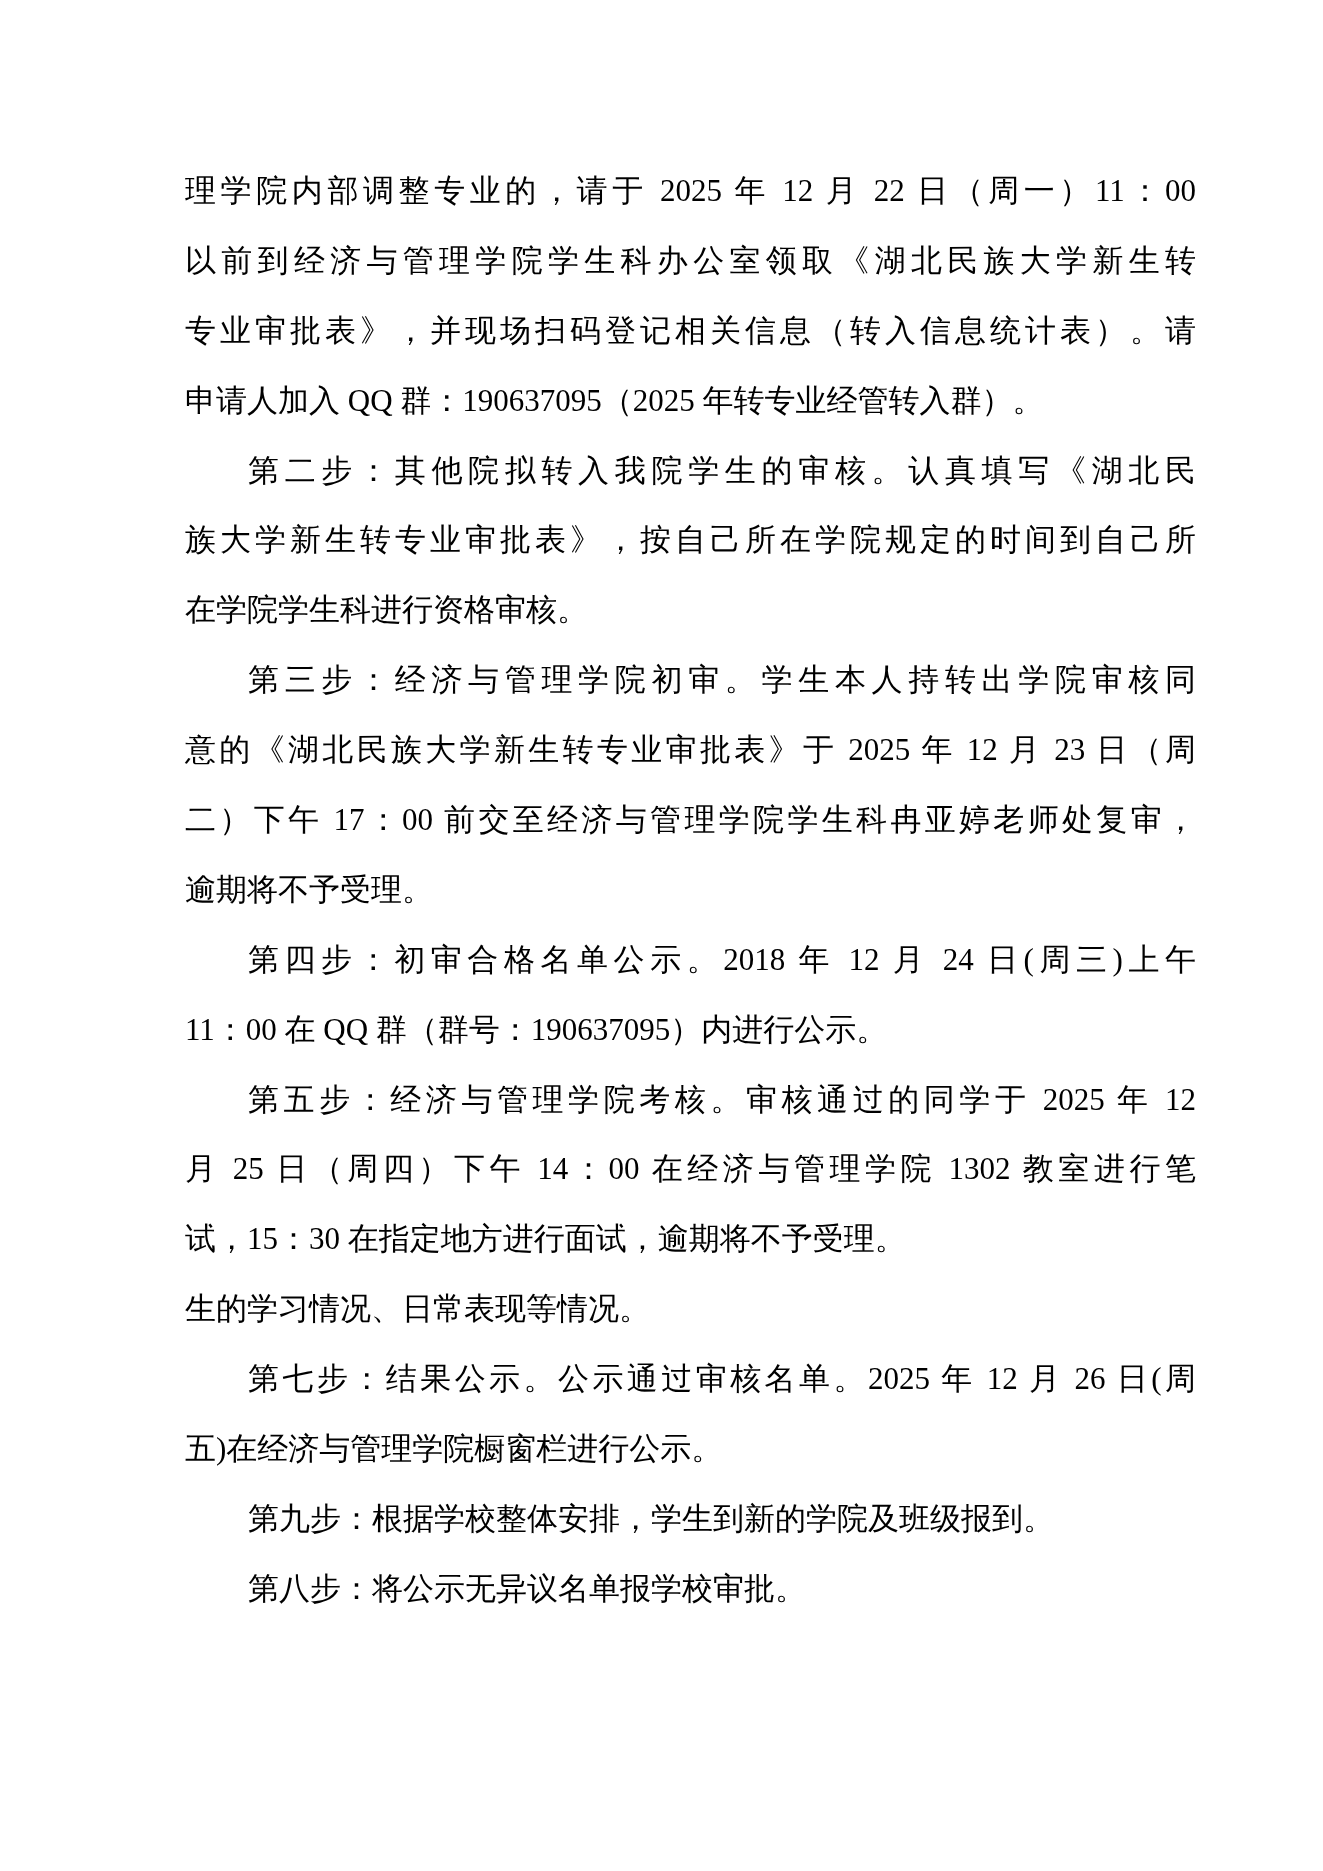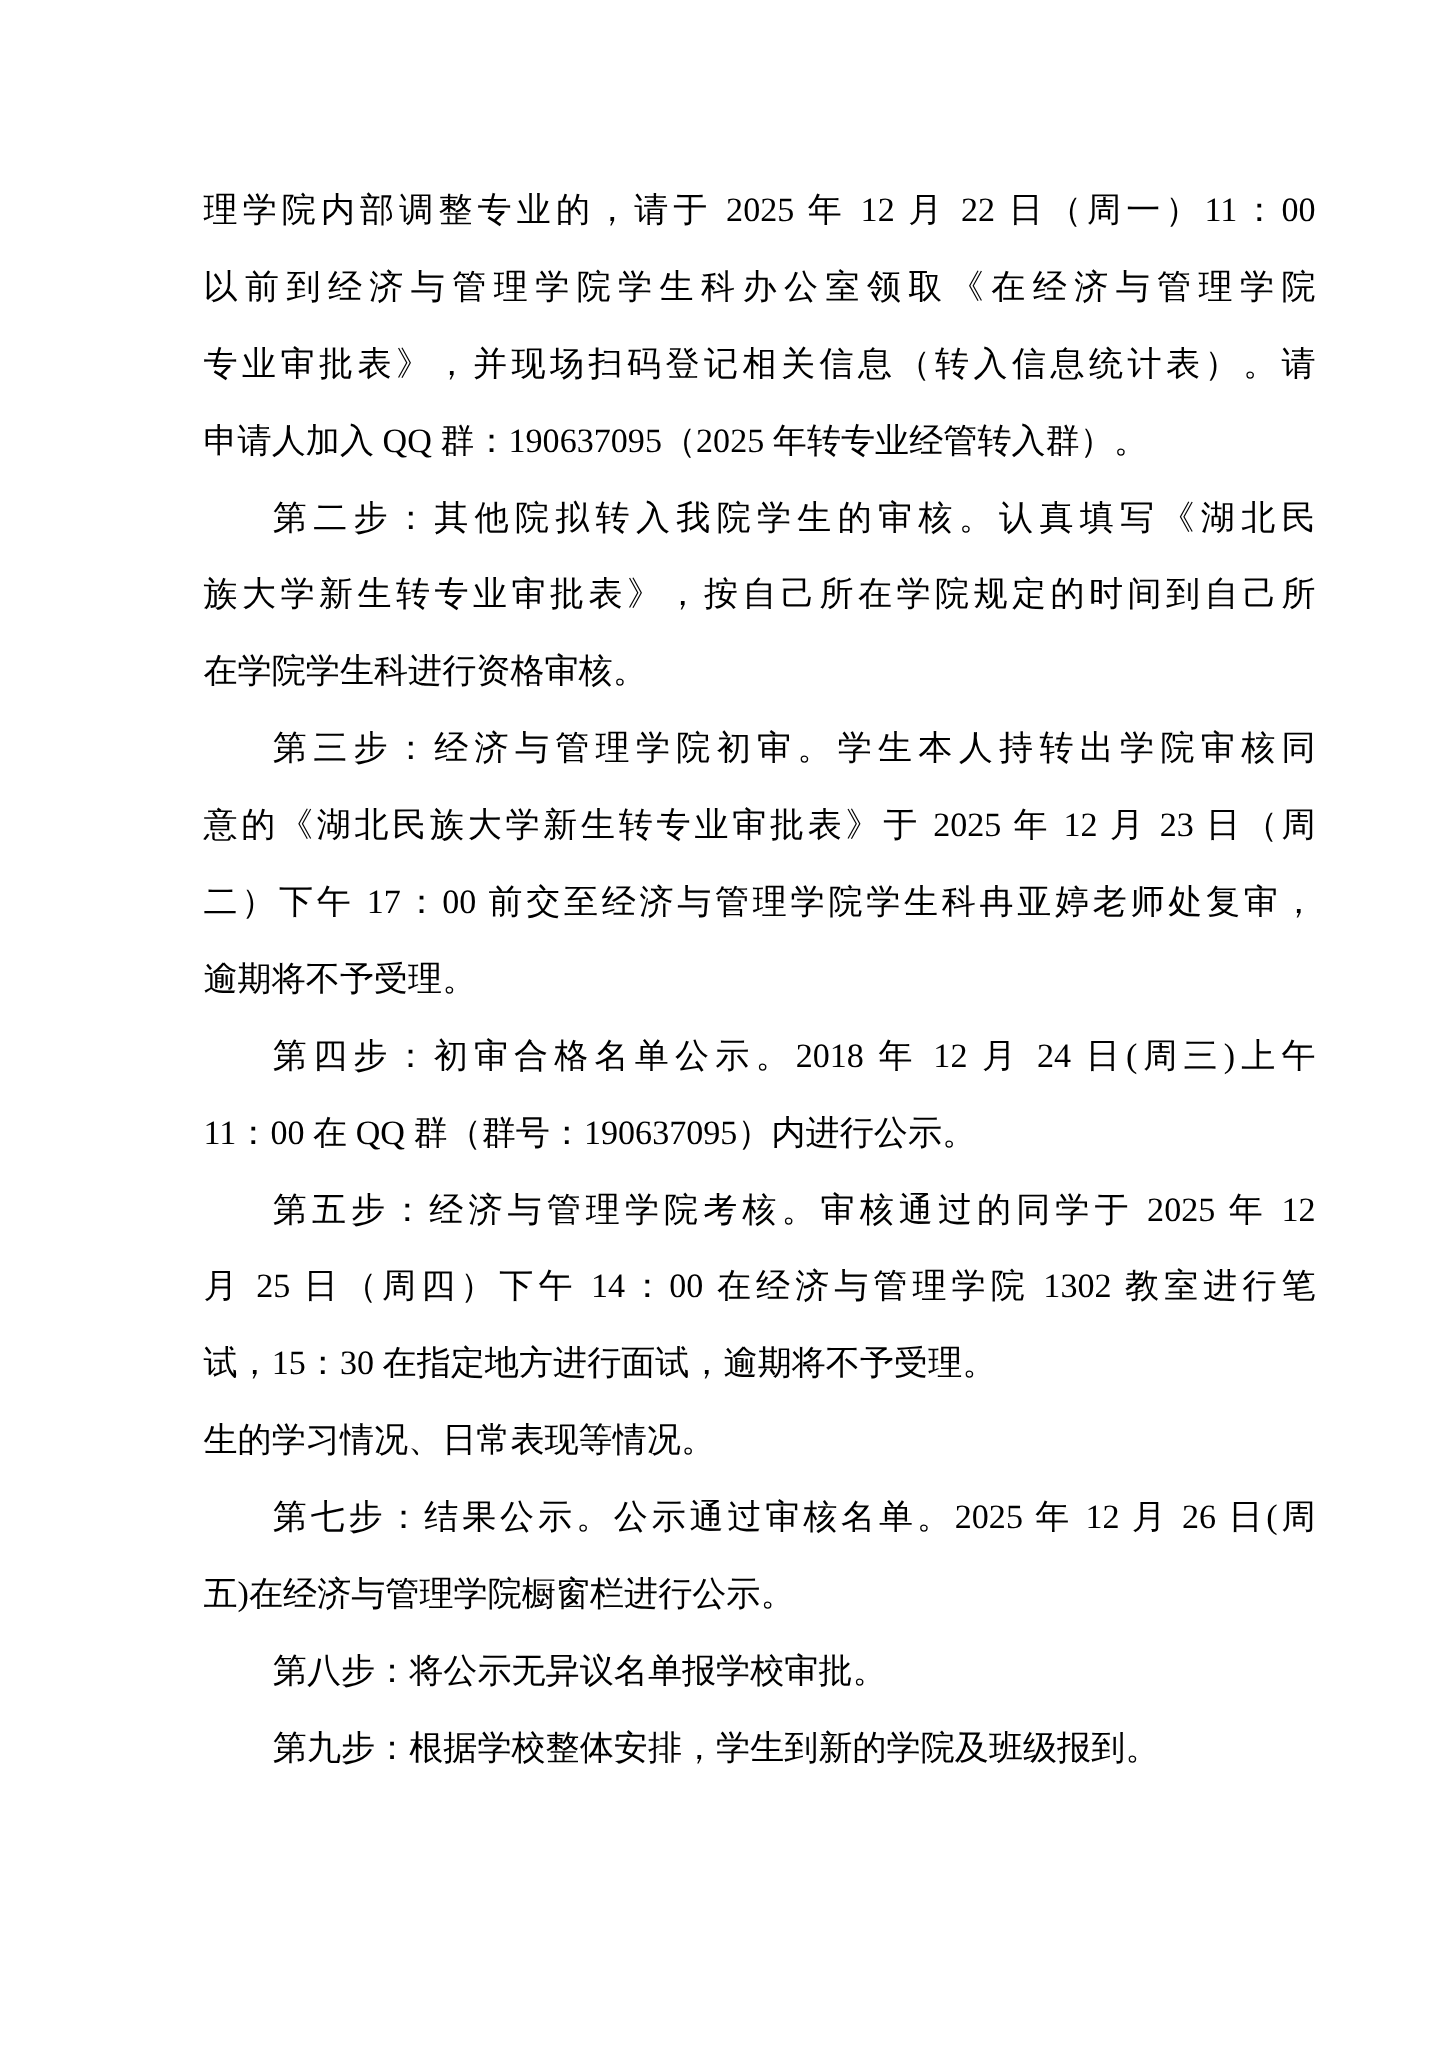--- a/index.html
+++ b/index.html
@@ -39,34 +39,34 @@
   .line.indent {
     text-indent: 63px;
   }
 </style>
 </head>
 <body>
 
 <div class="page">
   <div class="text-block">
       <div class="line justify">理学院内部调整专业的，请于 2025 年 12 月 22 日（周一）11：00</div>
-      <div class="line justify">以前到经济与管理学院学生科办公室领取《在经济与管理学院</div>
+      <div class="line justify">以前到经济与管理学院学生科办公室领取《湖北民族大学新生转</div>
       <div class="line justify">专业审批表》，并现场扫码登记相关信息（转入信息统计表）。请</div>
       <div class="line">申请人加入 QQ 群：190637095（2025 年转专业经管转入群）。</div>
       <div class="line indent justify">第二步：其他院拟转入我院学生的审核。认真填写《湖北民</div>
       <div class="line justify">族大学新生转专业审批表》，按自己所在学院规定的时间到自己所</div>
       <div class="line">在学院学生科进行资格审核。</div>
       <div class="line indent justify">第三步：经济与管理学院初审。学生本人持转出学院审核同</div>
       <div class="line justify">意的《湖北民族大学新生转专业审批表》于 2025 年 12 月 23 日（周</div>
       <div class="line justify">二）下午 17：00 前交至经济与管理学院学生科冉亚婷老师处复审，</div>
       <div class="line">逾期将不予受理。</div>
       <div class="line indent justify">第四步：初审合格名单公示。2018 年 12 月 24 日(周三)上午</div>
       <div class="line">11：00 在 QQ 群（群号：190637095）内进行公示。</div>
       <div class="line indent justify">第五步：经济与管理学院考核。审核通过的同学于 2025 年 12</div>
       <div class="line justify">月 25 日（周四）下午 14：00 在经济与管理学院 1302 教室进行笔</div>
       <div class="line">试，15：30 在指定地方进行面试，逾期将不予受理。</div>
       <div class="line">生的学习情况、日常表现等情况。</div>
       <div class="line indent justify">第七步：结果公示。公示通过审核名单。2025 年 12 月 26 日(周</div>
       <div class="line">五)在经济与管理学院橱窗栏进行公示。</div>
+      <div class="line indent">第九步：根据学校整体安排，学生到新的学院及班级报到。</div>
       <div class="line indent">第八步：将公示无异议名单报学校审批。</div>
-      <div class="line indent">第九步：根据学校整体安排，学生到新的学院及班级报到。</div>
     </div>
 </div>
 
 </body></html>

